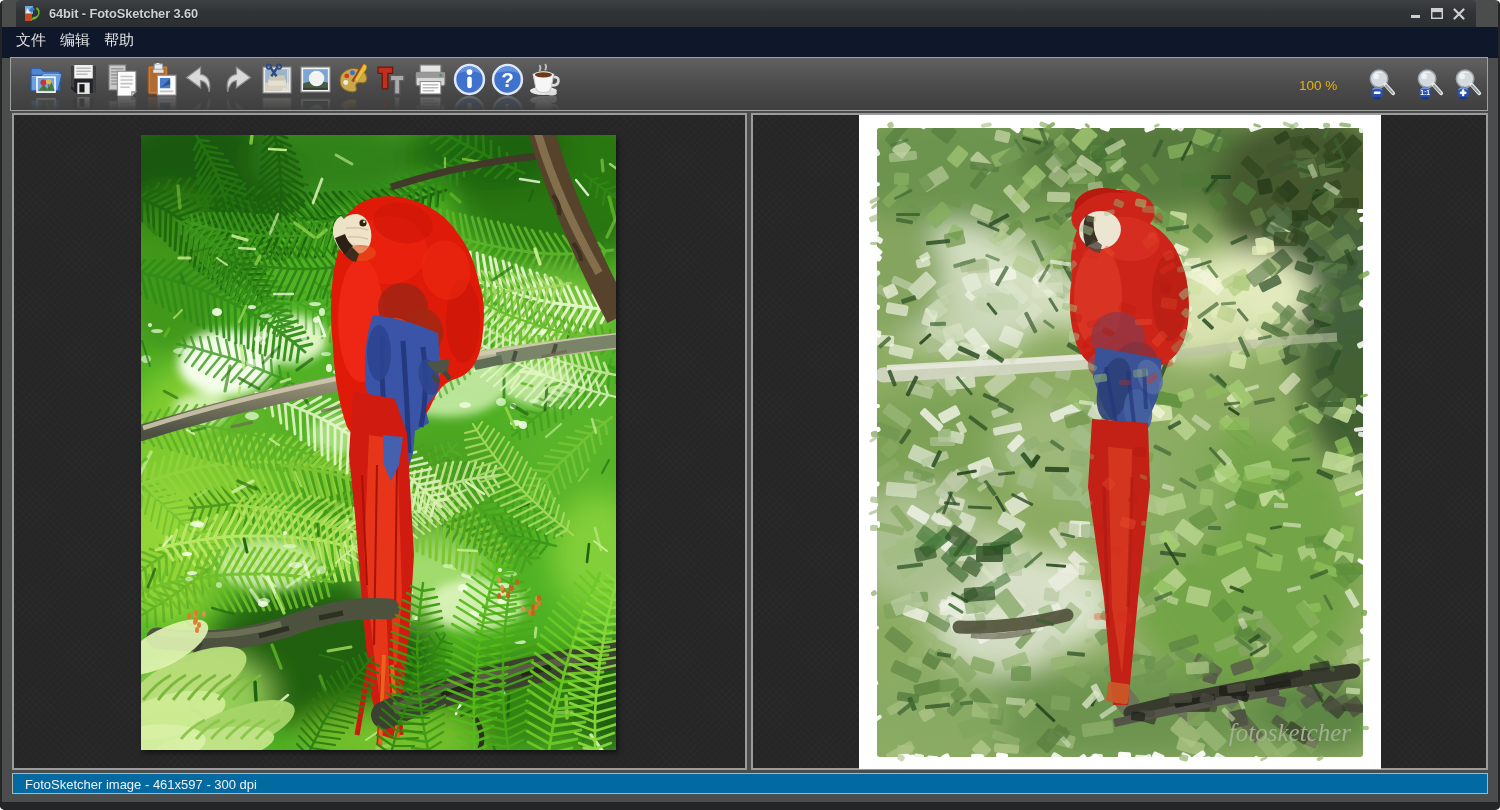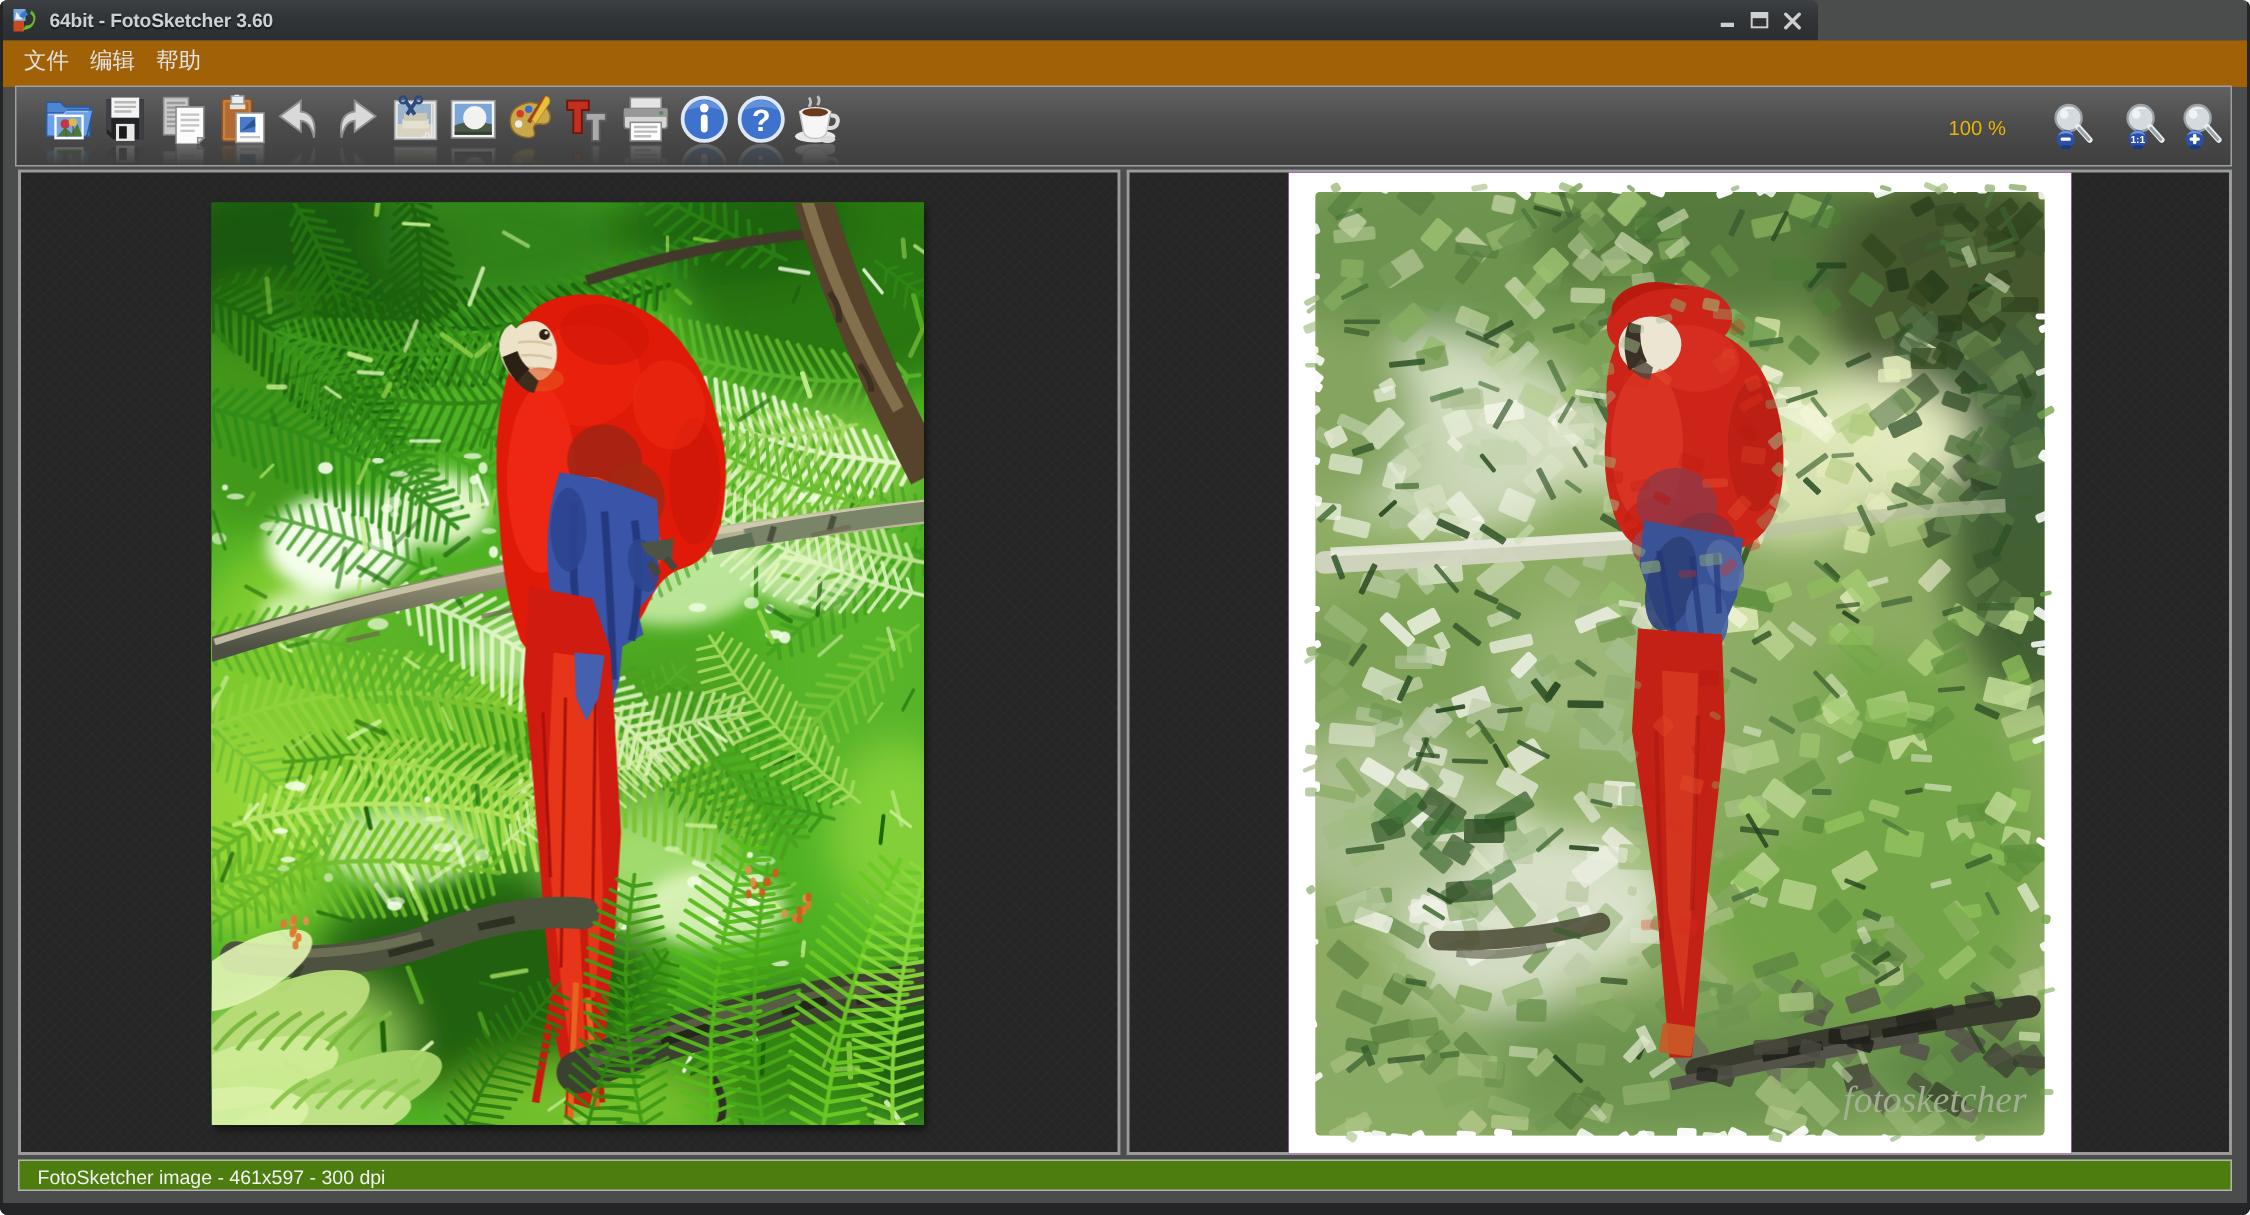--- a/index.html
+++ b/index.html
@@ -1,40 +1,40 @@
 <!DOCTYPE html>
 <html><head><meta charset="utf-8"><style>
 html,body{margin:0;padding:0;width:1500px;height:810px;overflow:hidden;
   font-family:"Liberation Sans",sans-serif;background:#fff;}
 .win{position:absolute;inset:0;background:#4b4d4c;border-radius:5px;overflow:hidden;}
-.titlebar{position:absolute;left:0;top:0;width:1212px;height:27px;
+.titlebar{position:absolute;left:16px;top:0;width:1460px;height:27px;
   background:linear-gradient(#3e4144 0%,#313437 45%,#2c2f31 100%);border-radius:4px 4px 0 0;}
 .tbicon{position:absolute;left:8px;top:5px;width:17px;height:17px;}
 .tbtext{position:absolute;left:33px;top:6px;font-size:12.8px;letter-spacing:-0.1px;font-weight:bold;color:#ccd1d5;
   text-shadow:0 1px 1px #14161a;}
 .winbtns{position:absolute;right:0;top:0;width:120px;height:27px;color:#d4d4d4;}
-.menubar{position:absolute;left:2px;top:27px;width:1496px;height:31px;background:#a16207;
+.menubar{position:absolute;left:2px;top:27px;width:1496px;height:31px;background:#0f172a;
   color:#e2e2e2;font-size:15px;}
 .menubar span{position:absolute;top:4px;}
 .toolbar{position:absolute;left:10px;top:57px;width:1478px;height:54px;
   background:linear-gradient(#606160,#4a4b4a 52%,#3e3f3e);border:1.5px solid #9fa09f;box-sizing:border-box;}
 .ticon{position:absolute;top:5px;width:33px;height:48px;}
 .ticon .refl{position:absolute;left:0;top:32px;transform:scaleY(-1);opacity:.25;
   -webkit-mask-image:linear-gradient(rgba(0,0,0,0) 50%,rgba(0,0,0,.9));mask-image:linear-gradient(rgba(0,0,0,0) 50%,rgba(0,0,0,.9));}
 .pct{position:absolute;left:1299px;top:78px;font-size:13.5px;color:#eab308;}
 .panel{position:absolute;top:113px;height:657px;background:#262626;border:2px solid #9a9b9a;box-sizing:border-box;
   background-image:
    repeating-linear-gradient(45deg,rgba(255,255,255,.012) 0 1px,rgba(0,0,0,0) 1px 5px),
    repeating-linear-gradient(-45deg,rgba(255,255,255,.012) 0 1px,rgba(0,0,0,0) 1px 5px);}
 .lpanel{left:12px;width:735px;}
 .rpanel{left:751px;width:737px;}
 .photo{position:absolute;left:141px;top:135px;width:475px;height:615px;background:#2a7a1a;
   box-shadow:2px 3px 5px rgba(0,0,0,.5);}
 .canvas{position:absolute;left:859px;top:115px;width:522px;height:654px;background:#a21caf;}
-.statusbar{position:absolute;left:12px;top:773px;width:1476px;height:21px;background:#4d7c0f;
+.statusbar{position:absolute;left:12px;top:773px;width:1476px;height:21px;background:#0369a1;
   border:1.5px solid #b2b3b2;box-sizing:border-box;color:#f2f2f2;font-size:13px;}
 .statusbar span{position:absolute;left:12px;top:2.5px;}
 .framebottom{position:absolute;left:0;top:802px;width:1500px;height:8px;background:#232526;}
 .frameedgeL{position:absolute;left:0;top:0;width:2px;height:810px;background:#232526;}
 .frameedgeR{position:absolute;right:0;top:0;width:2px;height:810px;background:#232526;}
 </style></head>
 <body>
 <div class="win">
  <div class="titlebar">
    <div class="tbicon"><svg width="17" height="17" viewBox="0 0 17 17">

